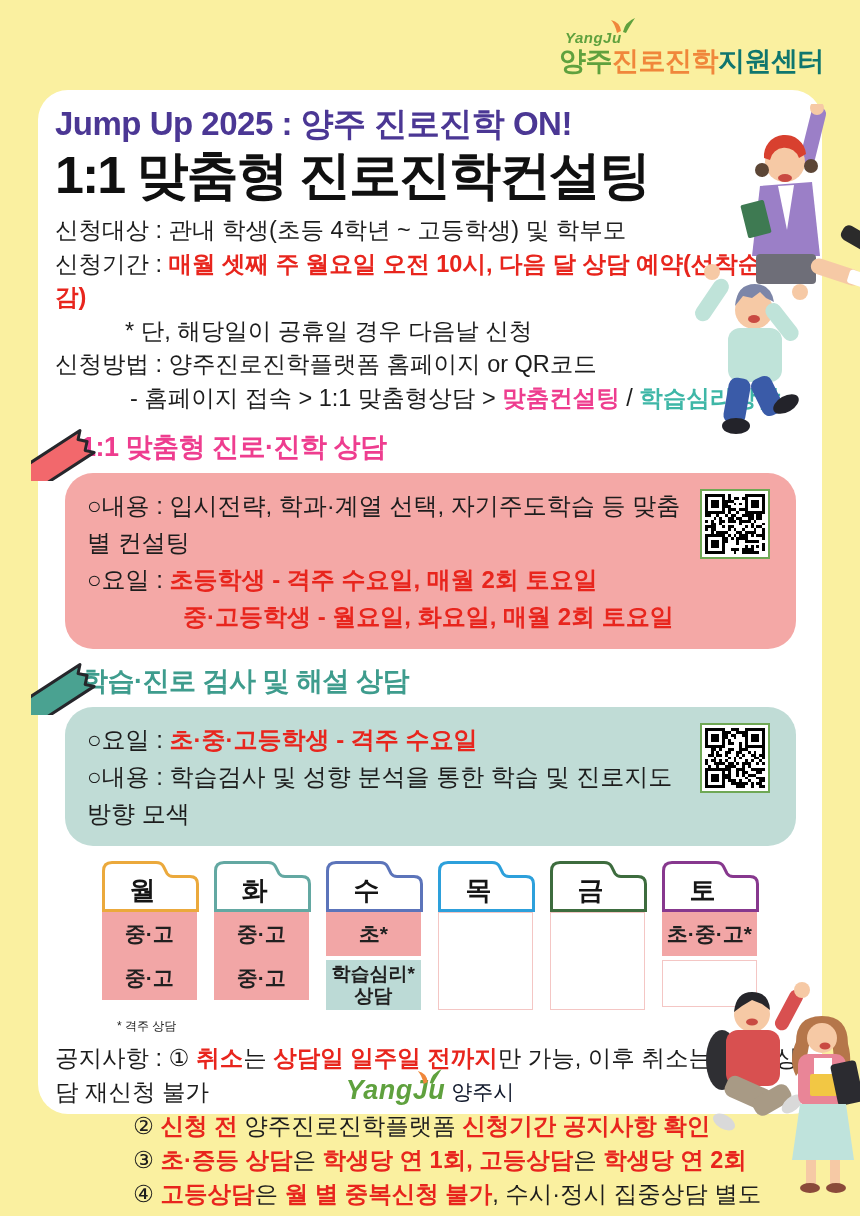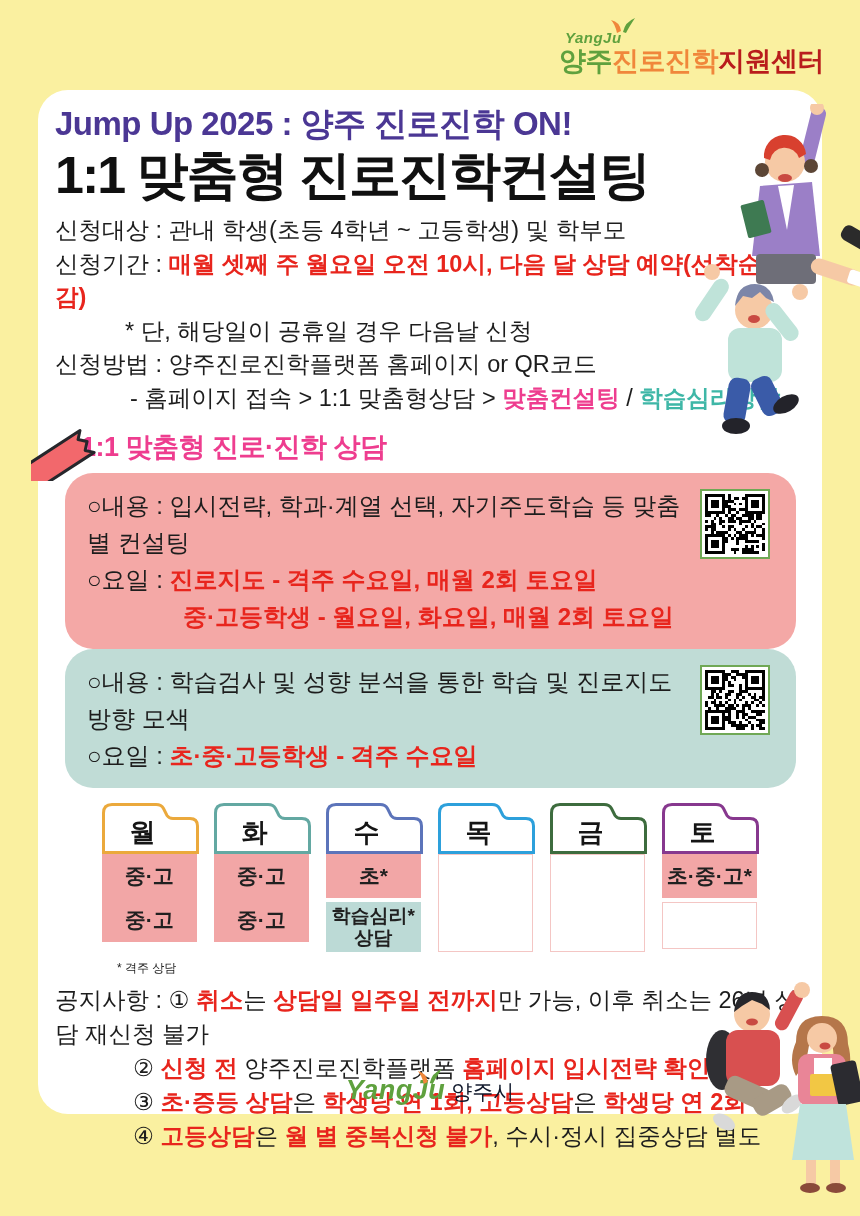--- a/index.html
+++ b/index.html
@@ -7,21 +7,21 @@
     width:860px;height:1216px;position:relative;overflow:hidden;
     background:#FAF0A0;
     font-family:"Liberation Sans","DejaVu Sans",sans-serif;
     color:#1d1d1d;
   }
   
   .brand-top{position:absolute;top:30px;right:36px;text-align:left;line-height:1;z-index:5}
   .brand-small{position:relative;margin-left:6px;font-size:15px;font-weight:800;font-style:italic;color:#5FA13E;letter-spacing:.5px}
   .brand-small .leaf{position:absolute;left:46px;top:-12px}
   .brand-name{margin-top:3px;font-size:27px;font-weight:800;letter-spacing:-0.5px}
-  .c-green{color:#5FA13E}.c-orange{color:#F0873B}.c-dark{color:#b91c1c}
+  .c-green{color:#5FA13E}.c-orange{color:#F0873B}.c-dark{color:#0f766e}
   
   .card{position:absolute;left:38px;top:90px;width:784px;height:1024px;background:#fff;border-radius:30px}
   .content{position:relative;box-sizing:border-box;height:100%;padding:14px 20px 0 17px}
   .subtitle{font-size:33px;line-height:40px;font-weight:800;color:#4B3794;letter-spacing:-0.5px}
   .big-title{font-size:52px;line-height:62px;font-weight:900;color:#101010;letter-spacing:-2px;margin-bottom:8px}
   
   .info-line{font-size:23.5px;line-height:33.5px;font-weight:500}
   .ind-a{padding-left:70px}
   .ind-b{padding-left:75px}
   .seg-red{color:#E8251D;font-weight:800}
@@ -103,21 +103,21 @@
         <svg width="92" height="66" viewBox="0 0 92 66">
           <g transform="rotate(-33 46 33)">
             <path d="M-28,20 L58,20 L51.5,26.5 L58,33 L51.5,39.5 L58,46 L-28,46 Z" fill="#F2686C" stroke="#26262b" stroke-width="3" stroke-linejoin="round"></path>
           </g>
         </svg>
       </span>
       <span>1:1 맞춤형 진로·진학 상담</span>
     </div>
     <div class="box box1">
       <div class="box-line"><span>○내용 : 입시전략, 학과·계열 선택, 자기주도학습 등 맞춤별 컨설팅</span></div>
-      <div class="box-line"><span>○요일 : </span><span class="seg-red">진로지도 - 격주 수요일, 매월 2회 토요일</span></div>
+      <div class="box-line"><span>○요일 : </span><span class="seg-red">초등학생 - 격주 수요일, 매월 2회 토요일</span></div>
       <div class="box-line box-ind"><span class="seg-red">중·고등학생 - 월요일, 화요일, 매월 2회 토요일</span></div>
       <div class="qr">
           <svg class="qr-svg" viewBox="0 0 21 21" shape-rendering="crispEdges">
             <rect x="8" y="0" width="1" height="1" fill="#000"></rect>
             <rect x="8" y="1" width="1" height="1" fill="#000"></rect>
             <rect x="10" y="1" width="1" height="1" fill="#000"></rect>
             <rect x="11" y="1" width="1" height="1" fill="#000"></rect>
             <rect x="13" y="1" width="1" height="1" fill="#000"></rect>
             <rect x="7" y="2" width="1" height="1" fill="#000"></rect>
             <rect x="8" y="2" width="1" height="1" fill="#000"></rect>
@@ -255,23 +255,33 @@
             <rect x="14" y="0" width="7" height="7" fill="#000"></rect>
             <rect x="15" y="1" width="5" height="5" fill="#fff"></rect>
             <rect x="16" y="2" width="3" height="3" fill="#000"></rect>
             <rect x="0" y="14" width="7" height="7" fill="#000"></rect>
             <rect x="1" y="15" width="5" height="5" fill="#fff"></rect>
             <rect x="2" y="16" width="3" height="3" fill="#000"></rect>
           </svg>
         </div>
     </div>
 
+    <div class="section-header s2">
+      <span class="ribbon">
+        <svg width="92" height="66" viewBox="0 0 92 66">
+          <g transform="rotate(-33 46 33)">
+            <path d="M-28,20 L58,20 L51.5,26.5 L58,33 L51.5,39.5 L58,46 L-28,46 Z" fill="#4AA291" stroke="#26262b" stroke-width="3" stroke-linejoin="round"></path>
+          </g>
+        </svg>
+      </span>
+      <span>학습·진로 검사 및 해설 상담</span>
+    </div>
     <div class="box box2">
+      <div class="box-line"><span>○요일 : </span><span class="seg-red">초·중·고등학생 - 격주 수요일</span></div>
       <div class="box-line"><span>○내용 : 학습검사 및 성향 분석을 통한 학습 및 진로지도 방향 모색</span></div>
-      <div class="box-line"><span>○요일 : </span><span class="seg-red">초·중·고등학생 - 격주 수요일</span></div>
       <div class="qr">
           <svg class="qr-svg" viewBox="0 0 21 21" shape-rendering="crispEdges">
             <rect x="9" y="0" width="1" height="1" fill="#000"></rect>
             <rect x="10" y="0" width="1" height="1" fill="#000"></rect>
             <rect x="11" y="0" width="1" height="1" fill="#000"></rect>
             <rect x="7" y="1" width="1" height="1" fill="#000"></rect>
             <rect x="8" y="1" width="1" height="1" fill="#000"></rect>
             <rect x="11" y="1" width="1" height="1" fill="#000"></rect>
             <rect x="12" y="1" width="1" height="1" fill="#000"></rect>
             <rect x="13" y="1" width="1" height="1" fill="#000"></rect>
@@ -474,21 +484,21 @@
             <span class="day-label">토</span>
           </div>
           <div class="cell pink">초·중·고*</div>
           <div class="cell empty"></div>
         </div>
       </div>
     <div class="table-footnote">* 격주 상담</div>
 
     <div class="notes">
       <div class="note-line"><span>공지사항 : ① </span><span class="seg-red">취소</span><span>는 </span><span class="seg-red">상담일 일주일 전까지</span><span>만 가능, 이후 취소는 26년 상담 재신청 불가</span></div>
-      <div class="note-line n-ind"><span>② </span><span class="seg-red">신청 전</span><span> 양주진로진학플랫폼 </span><span class="seg-red">홈페이지 입시전략 확인</span></div>
+      <div class="note-line n-ind"><span>② </span><span class="seg-red">신청 전</span><span> 양주진로진학플랫폼 </span><span class="seg-red">신청기간 공지사항 확인</span></div>
       <div class="note-line n-ind"><span>③ </span><span class="seg-red">초·증등 상담</span><span>은 </span><span class="seg-red">학생당 연 1회,</span><span> </span><span class="seg-red">고등상담</span><span>은 </span><span class="seg-red">학생당 연 2회</span></div>
       <div class="note-line n-ind"><span>④ </span><span class="seg-red">고등상담</span><span>은 </span><span class="seg-red">월 별 중복신청 불가</span><span>, 수시·정시 집중상담 별도</span></div>
       <div class="note-line n-ind2"></div>
     </div>
 
     <div class="brand-footer">
       <span class="f-yangju">
         <span>YangJu</span>
         <span class="leaf">
           <svg width="26" height="16" viewBox="0 0 26 16">

